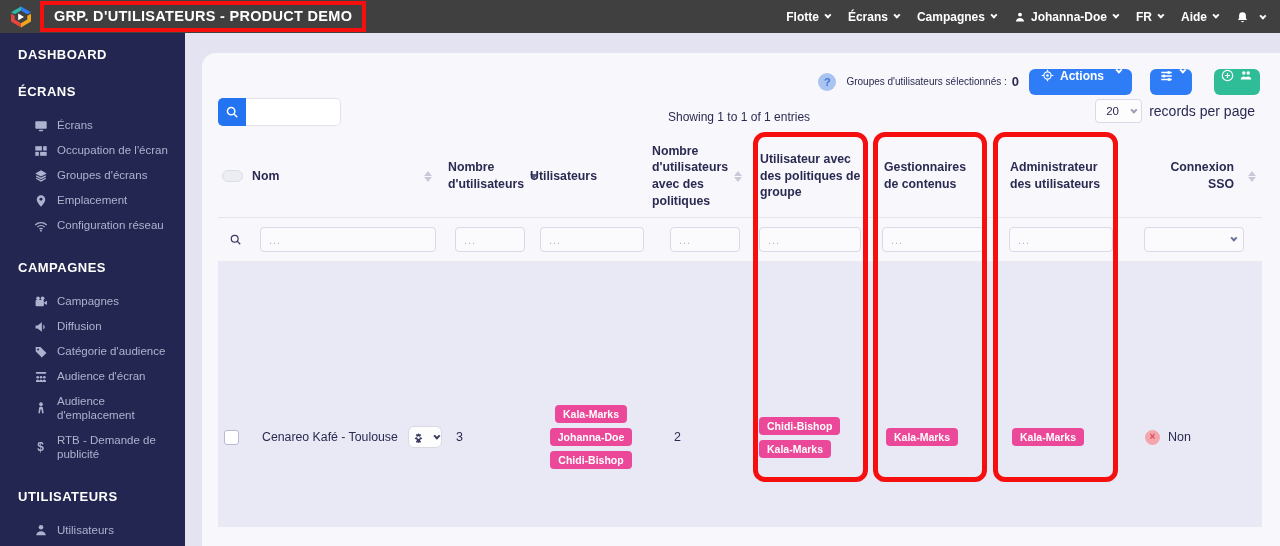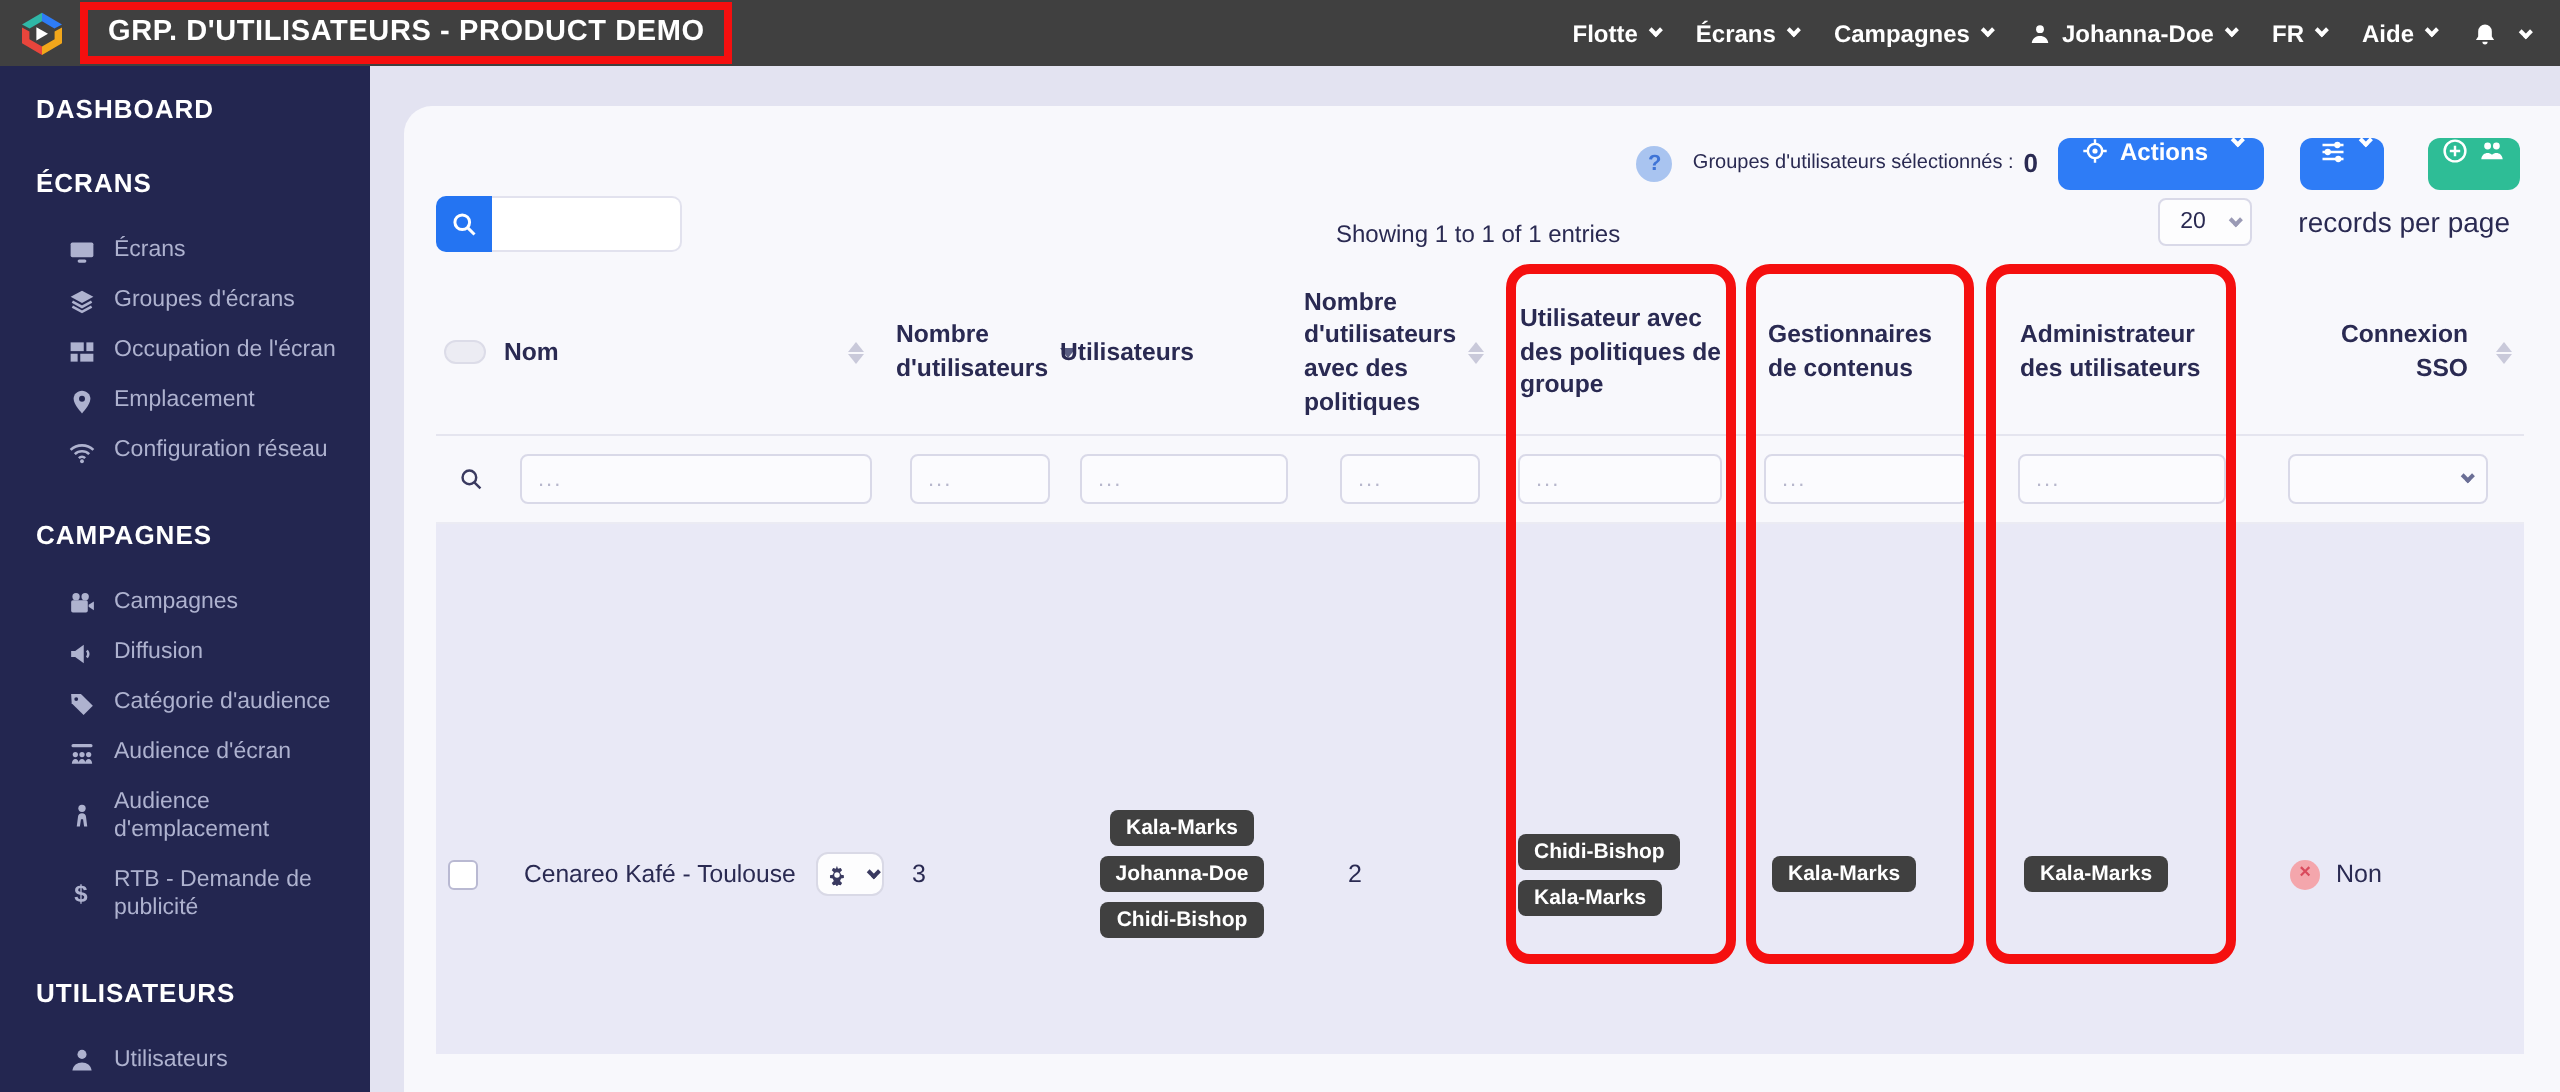--- a/index.html
+++ b/index.html
@@ -38,21 +38,21 @@
   .sel-row { position:absolute; top:15px; right:20px; display:flex; align-items:center; gap:10px; height:27px; }
   .help-circle { width:18px; height:18px; border-radius:50%; background:#a9c4f0; color:#3f74d6; font-size:11px; font-weight:bold; display:flex; align-items:center; justify-content:center; cursor:pointer; }
   .sel-label { font-size:10px; color:#2a2a52; }
   .sel-count { font-size:13px; font-weight:bold; margin-left:-5px; }
   .btn { border:none; border-radius:6px; display:flex; align-items:flex-start; justify-content:center; cursor:pointer; font-family:inherit; }
   .btn-blue { background:#2e7cf6; color:#fff; height:26px; }
   .btn-actions { padding:0 12px; gap:6px; font-size:12px; font-weight:bold; }
   .btn-sliders { width:42px; margin-left:8px; }
   .btn-green { background:#2ebd96; color:#fff; height:26px; width:46px; gap:5px; margin-left:12px; }
 
-  .records-row { position:absolute; top:46px; right:25px; display:flex; align-items:center; gap:23px; }
+  .records-row { position:absolute; top:46px; right:25px; display:flex; align-items:center; gap:7px; }
   .select-box { width:47px; height:24px; background:#fdfdfe; border:1px solid #d9d9e8; border-radius:4px; display:flex; align-items:center; justify-content:space-between; padding:0 6px 0 10px; font-size:11.5px; color:#2a2a52; cursor:pointer; }
   .records-label { font-size:14px; color:#2a2a52; }
 
   .search-group { position:absolute; top:45px; left:16px; display:flex; }
   .search-btn { width:28px; height:28px; background:#2474f2; border:none; border-radius:5px 0 0 5px; display:flex; align-items:center; justify-content:center; cursor:pointer; }
   .search-input { width:95px; height:28px; border:1px solid #e2e2ee; border-left:none; border-radius:0 5px 5px 0; background:#fff; padding:0 8px; font-size:12px; outline:none; font-family:inherit; }
 
   .showing { position:absolute; top:57px; left:466px; font-size:12px; color:#2a2a52; }
 
   
@@ -78,21 +78,21 @@
   .f-input { height:25px; border:1px solid #d9d9e8; border-radius:4px; background:#fbfbfe; font-size:11px; padding:0 8px; color:#2a2a52; outline:none; font-family:inherit; }
   .f-input::placeholder { color:#b7b7cc; letter-spacing:1px; }
   .f-select { height:25px; border:1px solid #d9d9e8; border-radius:4px; background:#fbfbfe; display:flex; align-items:center; justify-content:flex-end; padding-right:8px; color:#6a6e96; cursor:pointer; }
 
   .cbox { width:15px; height:15px; background:#fff; border:1px solid #b9b9d2; border-radius:3px; margin-left:6px; cursor:pointer; }
   .row-name { font-size:12.3px; color:#2a2a52; padding-left:10px; }
   .gear-btn { margin-left:auto; margin-right:6px; height:22px; width:34px; background:#fdfdfe; border:1px solid #d9d9e6; border-radius:6px; display:flex; align-items:center; justify-content:center; gap:4px; cursor:pointer; color:#2a2a52; }
   .num { font-size:12.5px; color:#2a2a52; }
   .badges-v { display:flex; flex-direction:column; gap:5px; align-items:center; width:100%; }
   .badges-l { display:flex; flex-direction:column; gap:5px; align-items:flex-start; }
-  .badge { background:#404040; color:#fff; font-size:10.5px; font-weight:bold; padding:3px 8px; border-radius:4px; white-space:nowrap; }
+  .badge { background:#ec4899; color:#fff; font-size:10.5px; font-weight:bold; padding:3px 8px; border-radius:4px; white-space:nowrap; }
   .sso-cell { gap:8px; }
   .x-circle { width:15px; height:15px; border-radius:50%; background:#f4a6ac; color:#d94a5c; font-size:10px; font-weight:bold; display:flex; align-items:center; justify-content:center; line-height:1; }
   .sso-text { font-size:12.5px; color:#2a2a52; }
 
   
   .hl { position:absolute; border:5px solid #f50f0f; border-radius:12px; z-index:9; pointer-events:none; }
   .hl-c1 { left:753px; top:132px; width:115px; height:350px; }
   .hl-c2 { left:873px; top:132px; width:114px; height:350px; }
   .hl-c3 { left:993px; top:132px; width:125px; height:350px; }
 </style>
@@ -109,37 +109,37 @@
           <svg viewBox="0 0 16 16">
             <rect x="1.5" y="2.5" width="13" height="8.5" rx="1"></rect>
             <rect x="5.5" y="12.3" width="5" height="1.8" rx=".9"></rect>
           </svg>
         </span>
       <span>Écrans</span>
     </div>
     <div class="side-item">
       <span class="sicon">
           <svg viewBox="0 0 16 16">
-            <path d="M8 1.5 14.5 5 8 8.5 1.5 5z"></path>
-            <path d="M2.5 7.8 8 10.8l5.5-3" fill="none" stroke="#aeb2cf" stroke-width="1.5"></path>
-            <path d="M2.5 10.6 8 13.6l5.5-3" fill="none" stroke="#aeb2cf" stroke-width="1.5"></path>
-          </svg>
-        </span>
-      <span>Groupes d'écrans</span>
-    </div>
-    <div class="side-item">
-      <span class="sicon">
-          <svg viewBox="0 0 16 16">
             <rect x="1.5" y="2.5" width="7.5" height="5"></rect>
             <rect x="10.5" y="2.5" width="4" height="5"></rect>
             <rect x="1.5" y="9" width="4" height="4.5"></rect>
             <rect x="7" y="9" width="7.5" height="4.5"></rect>
           </svg>
         </span>
       <span>Occupation de l'écran</span>
+    </div>
+    <div class="side-item">
+      <span class="sicon">
+          <svg viewBox="0 0 16 16">
+            <path d="M8 1.5 14.5 5 8 8.5 1.5 5z"></path>
+            <path d="M2.5 7.8 8 10.8l5.5-3" fill="none" stroke="#aeb2cf" stroke-width="1.5"></path>
+            <path d="M2.5 10.6 8 13.6l5.5-3" fill="none" stroke="#aeb2cf" stroke-width="1.5"></path>
+          </svg>
+        </span>
+      <span>Groupes d'écrans</span>
     </div>
     <div class="side-item">
       <span class="sicon">
           <svg viewBox="0 0 16 16">
             <path d="M8 1.5c2.7 0 4.8 2.1 4.8 4.7C12.8 9.6 8 14.5 8 14.5S3.2 9.6 3.2 6.2C3.2 3.6 5.3 1.5 8 1.5z"></path>
             <circle cx="8" cy="6.1" r="1.7" fill="#232650"></circle>
           </svg>
         </span>
       <span>Emplacement</span>
     </div>

